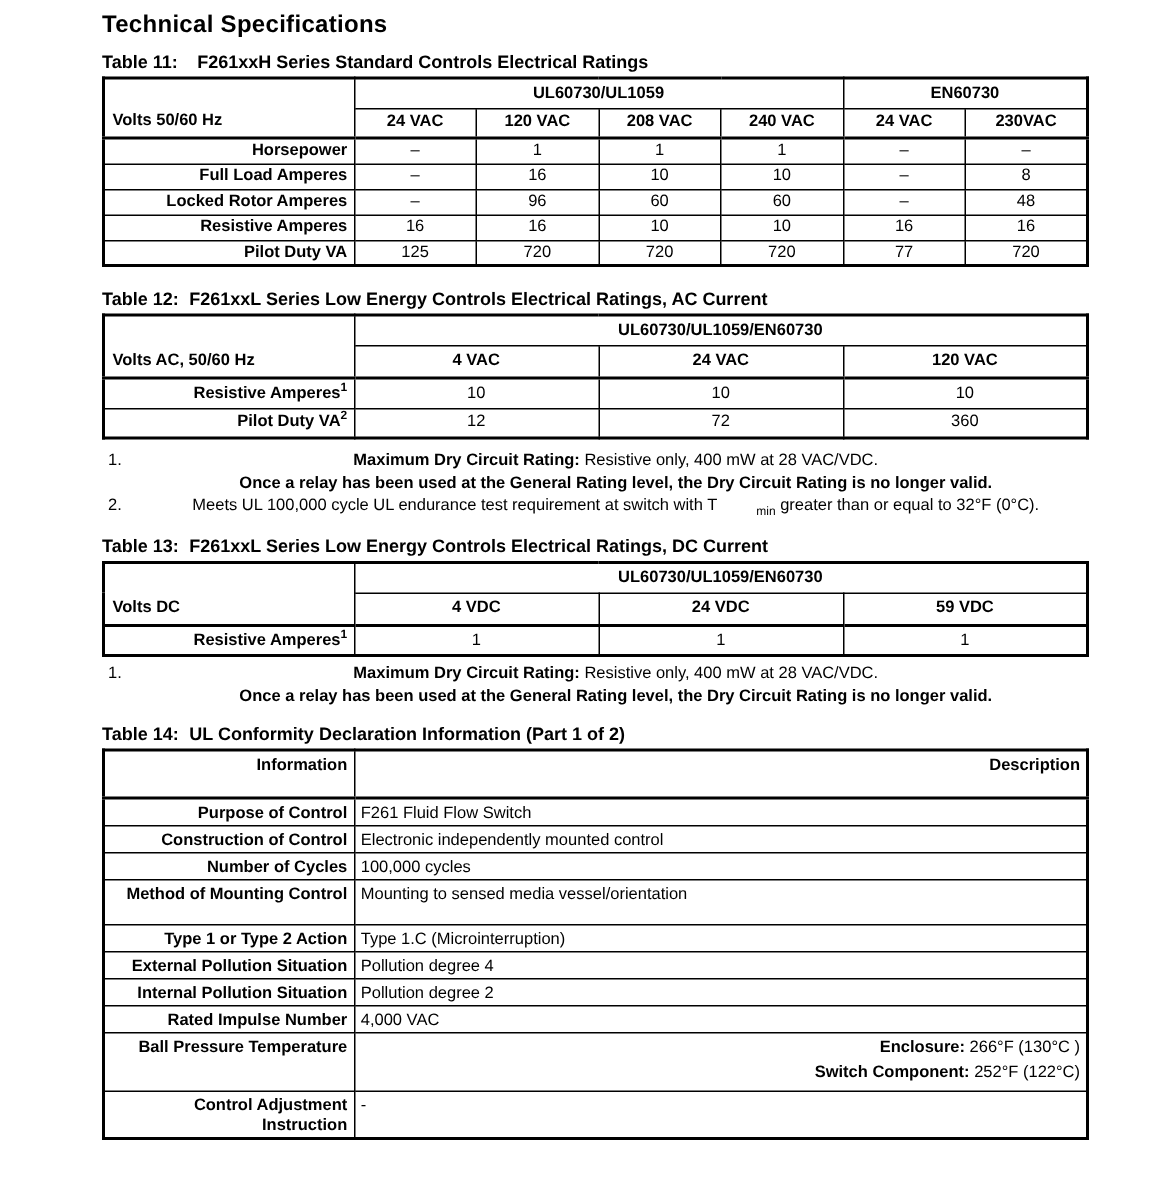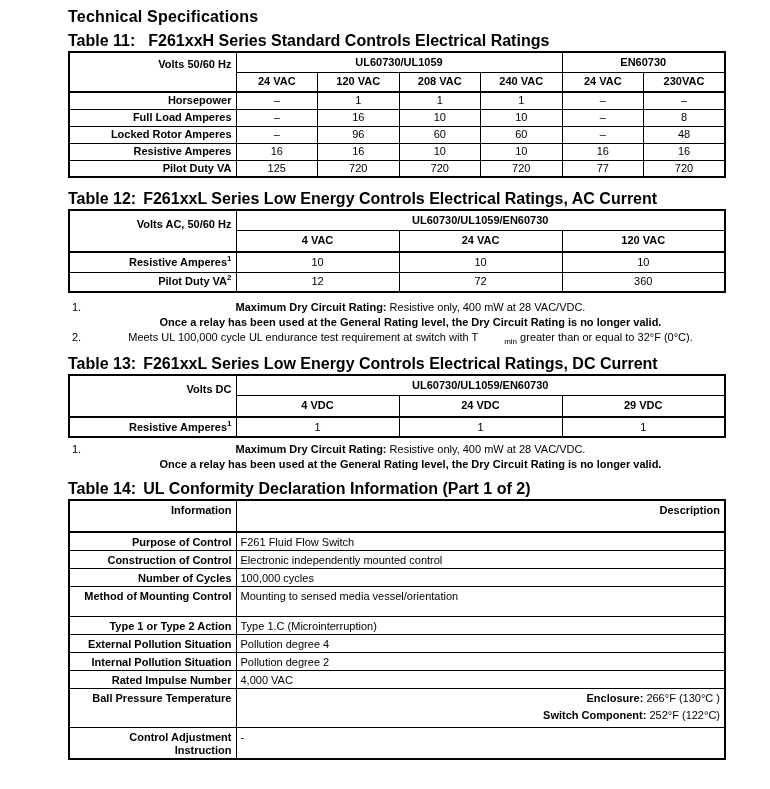--- a/index.html
+++ b/index.html
@@ -11,21 +11,21 @@
     color: #000;
   }
   .page { padding: 8px 44px 0 68px; width: 658px; }
 
   h1.title {
     font-size: 16px; font-weight: bold;
     margin: 0 0 8px 0; letter-spacing: .2px;
   }
 
   .caption {
-    font-size: 16px; font-weight: bold;
+    font-size: 12px; font-weight: bold;
     line-height: 14px; margin: 0 0 3px 0;
   }
   .caption .cap-text { margin-left: 7px; }
   .cap-t11 .cap-text { margin-left: 13px; }
   .cap-t12 { margin-top: 14px; }
   .cap-t13 { margin-top: 12px; }
   .cap-t14 { margin-top: 10px; }
 
   table {
     border-collapse: collapse;
@@ -37,23 +37,23 @@
     border: 1px solid #000;
     font-size: 11px; line-height: 13px;
     padding: 1px 4px;
   }
   col.c-label { width: 167px; }
 
   .rowlabel { font-weight: bold; text-align: right; padding-left: 5px; }
   .val      { text-align: center; }
   .gh, .ch  { font-weight: bold; text-align: center; margin-left: 33px; }
   .corner   {
-    font-weight: bold; text-align: right;
+    font-weight: bold; text-align: left;
     vertical-align: bottom;
-    padding-left: 5px; padding-bottom: 20px;
+    padding-left: 5px; padding-bottom: 4px;
   }
   .hdrsep    { border-bottom: 2px solid #000; }
   .thickleft { border-left: 1px solid #1d4ed8; }
 
   tr.rh-g  { height: 20px; }
   tr.rh-c  { height: 20px; }
   tr.rh-b  { height: 17px; }
   tr.rh-c2 { height: 22px; }
   tr.rh-b2 { height: 20px; }
 
@@ -220,21 +220,21 @@
         <col>
       </colgroup>
     <tbody>
         <tr class="rh-g">
       <td class="corner hdrsep" rowspan="2">Volts DC</td>
       <td class="gh" colspan="3">UL60730/UL1059/EN60730</td>
     </tr>
     <tr class="rh-c2">
       <td class="ch hdrsep">4 VDC</td>
       <td class="ch hdrsep">24 VDC</td>
-      <td class="ch hdrsep">29 VDC</td>
+      <td class="ch hdrsep">59 VDC</td>
     </tr>
     <tr class="rh-b2">
       <td class="rowlabel"><span>Resistive Amperes</span><sup>1</sup></td>
       <td class="val">1</td>
       <td class="val">1</td>
       <td class="val">1</td>
     </tr>
   </tbody>
     </table>
 

